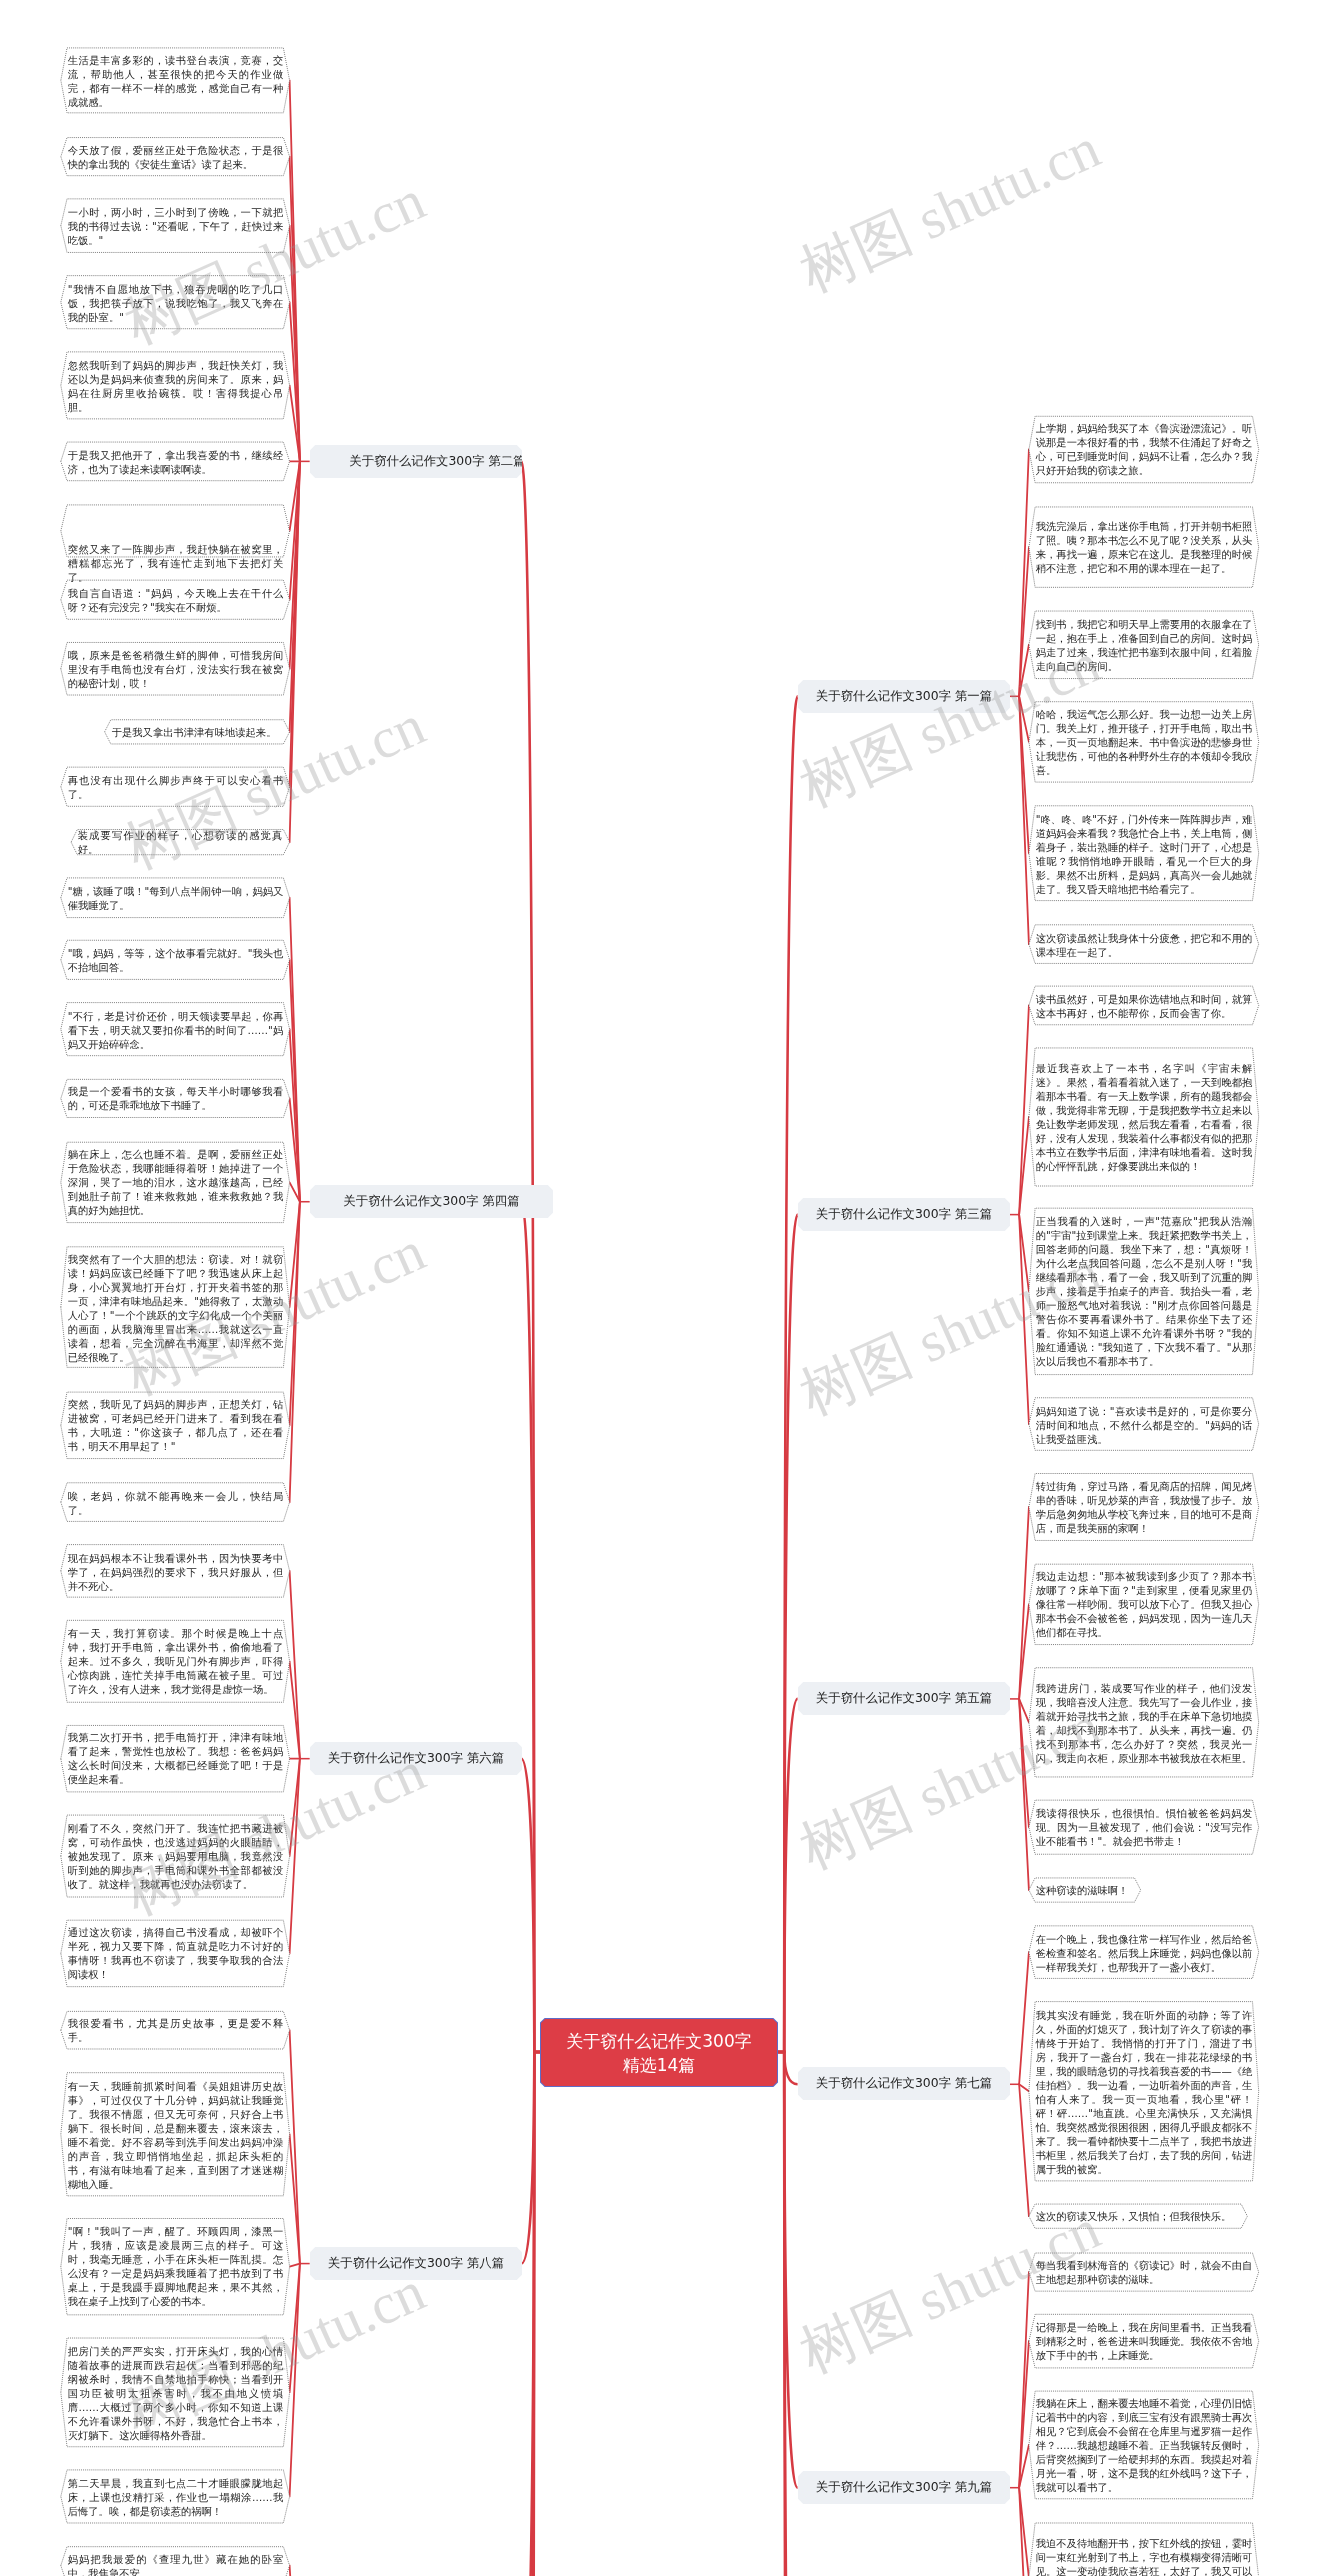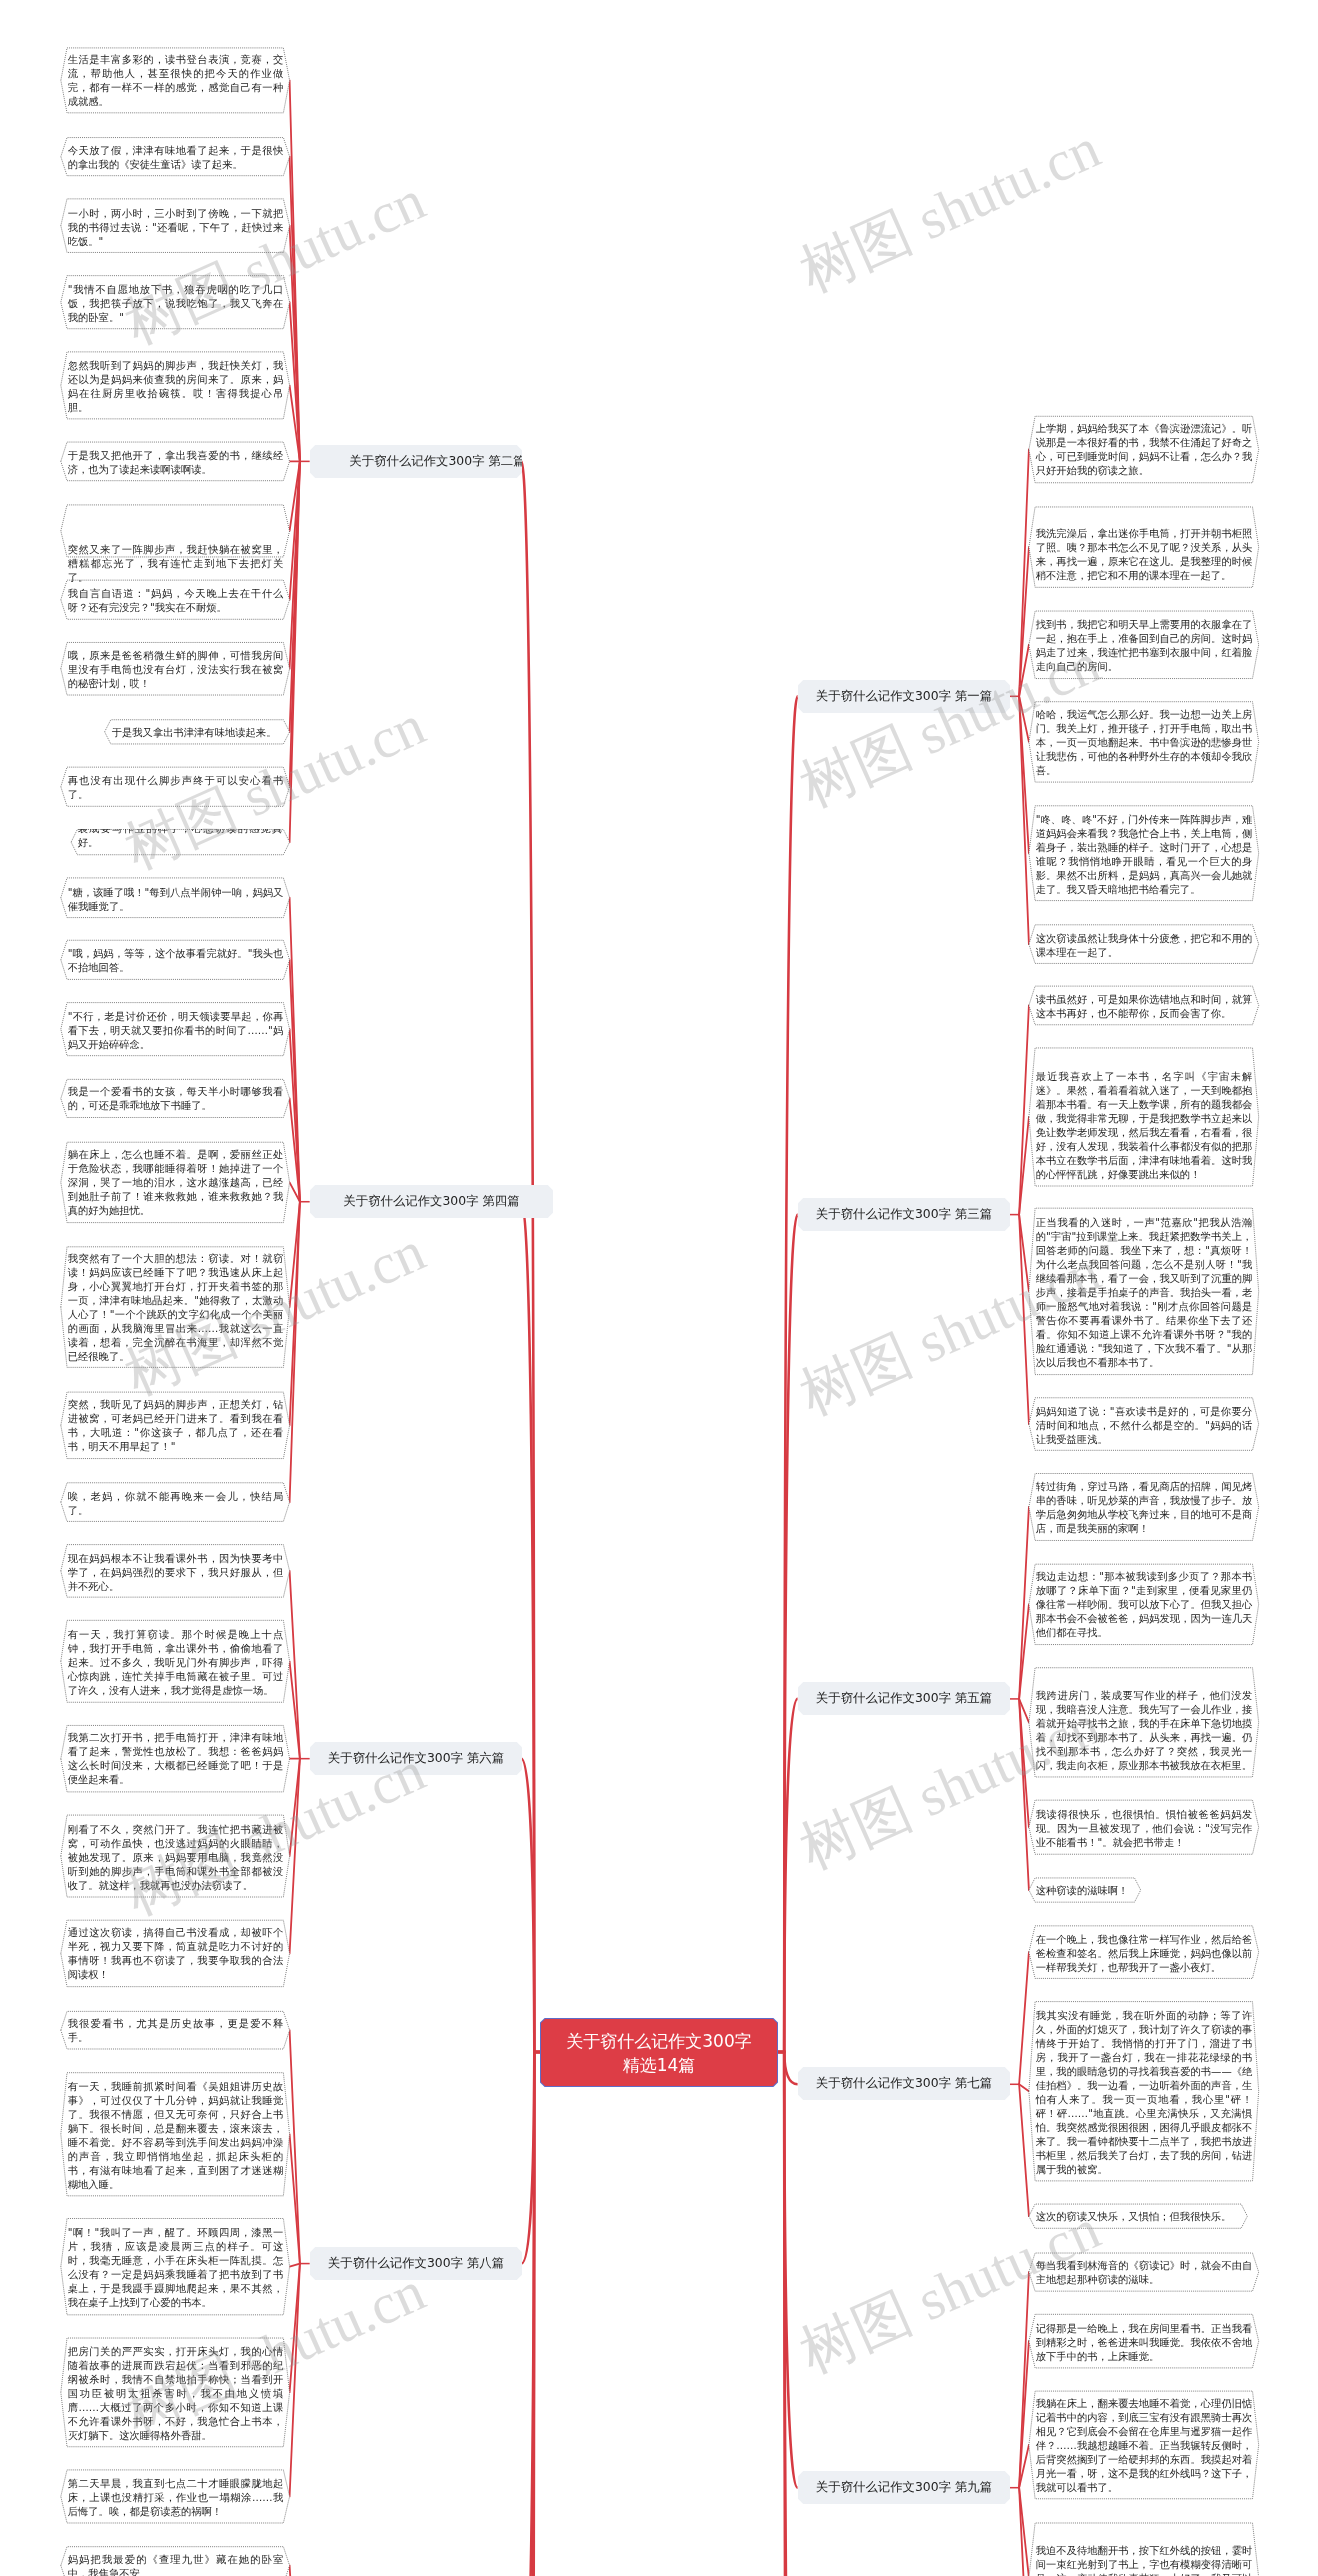--- a/index.html
+++ b/index.html
@@ -2,21 +2,21 @@
 <html style="font-size:8.2px"><head>
 <meta charset="utf-8">
 <style>
   html, body { margin: 0; padding: 0; background: #ffffff; }
   body { width: 1319px; height: 3946px; position: relative; overflow: hidden;
          font-family: "DejaVu Sans", "Liberation Sans", sans-serif; }
   #stage { position: absolute; left: 0; top: 0; width: 1319px; height: 3946px; background: #ffffff; }
   #links { position: absolute; left: 0; top: 0; width: 1319px; height: 3946px; z-index: 1; }
   .leaf { position: absolute; z-index: 2; box-sizing: border-box; padding: 4.6px 6.7px;
           font-size: 10.3px; line-height: 14px; color: #1c1c1c; text-align: justify;
-          display: flex; align-items: flex-end; overflow: hidden; }
+          display: flex; align-items: center; overflow: hidden; }
   .leaf span { display: block; width: 100%; }
   .branch { position: absolute; z-index: 2; height: 33px; background: #edf0f4; color: #222222;
             font-size: 12.4px; display: flex; align-items: center; justify-content: center;
             white-space: nowrap; box-sizing: border-box;
             clip-path: polygon(5.2px 0, calc(100% - 5.2px) 0, 100% 5.2px, 100% calc(100% - 5.2px), calc(100% - 5.2px) 100%, 5.2px 100%, 0 calc(100% - 5.2px), 0 5.2px); }
   .root { position: absolute; z-index: 3; left: 540px; top: 2018px; width: 238px; height: 69px;
           background: #5e6cc8;
           clip-path: polygon(4.6px 0, calc(100% - 4.6px) 0, 100% 4.6px, 100% calc(100% - 4.6px), calc(100% - 4.6px) 100%, 4.6px 100%, 0 calc(100% - 4.6px), 0 4.6px); }
   .root-inner { position: absolute; left: 1px; top: 1px; right: 1px; bottom: 1px; background: #dd3d46;
           clip-path: polygon(4.1px 0, calc(100% - 4.1px) 0, 100% 4.1px, 100% calc(100% - 4.1px), calc(100% - 4.1px) 100%, 4.1px 100%, 0 calc(100% - 4.1px), 0 4.1px);
@@ -226,21 +226,21 @@
   <div class="branch" id="b1" style="left:798px;top:680px;width:212px;">关于窃什么记作文300字 第一篇</div>
   <div class="branch" id="b3" style="left:798px;top:1198px;width:212px;">关于窃什么记作文300字 第三篇</div>
   <div class="branch" id="b5" style="left:798px;top:1682px;width:212px;">关于窃什么记作文300字 第五篇</div>
   <div class="branch" id="b7" style="left:798px;top:2067px;width:212px;">关于窃什么记作文300字 第七篇</div>
   <div class="branch" id="b9" style="left:798px;top:2471px;width:212px;">关于窃什么记作文300字 第九篇</div>
 
   <div class="leaf" style="left:61px;top:48px;width:229px;height:65px;">
       <span>生活是丰富多彩的，读书登台表演，竞赛，交流，帮助他人，甚至很快的把今天的作业做完，都有一样不一样的感觉，感觉自己有一种成就感。</span>
     </div>
   <div class="leaf" style="left:61px;top:138px;width:229px;height:38px;">
-      <span>今天放了假，津津有味地看了起来，于是很快的拿出我的《安徒生童话》读了起来。</span>
+      <span>今天放了假，爱丽丝正处于危险状态，于是很快的拿出我的《安徒生童话》读了起来。</span>
     </div>
   <div class="leaf" style="left:61px;top:199px;width:229px;height:54px;">
       <span>一小时，两小时，三小时到了傍晚，一下就把我的书得过去说："还看呢，下午了，赶快过来吃饭。"</span>
     </div>
   <div class="leaf" style="left:61px;top:276px;width:229px;height:53px;">
       <span>"我情不自愿地放下书，狼吞虎咽的吃了几口饭，我把筷子放下，说我吃饱了，我又飞奔在我的卧室。"</span>
     </div>
   <div class="leaf" style="left:61px;top:352px;width:229px;height:67px;">
       <span>忽然我听到了妈妈的脚步声，我赶快关灯，我还以为是妈妈来侦查我的房间来了。原来，妈妈在往厨房里收拾碗筷。哎！害得我提心吊胆。</span>
     </div>

